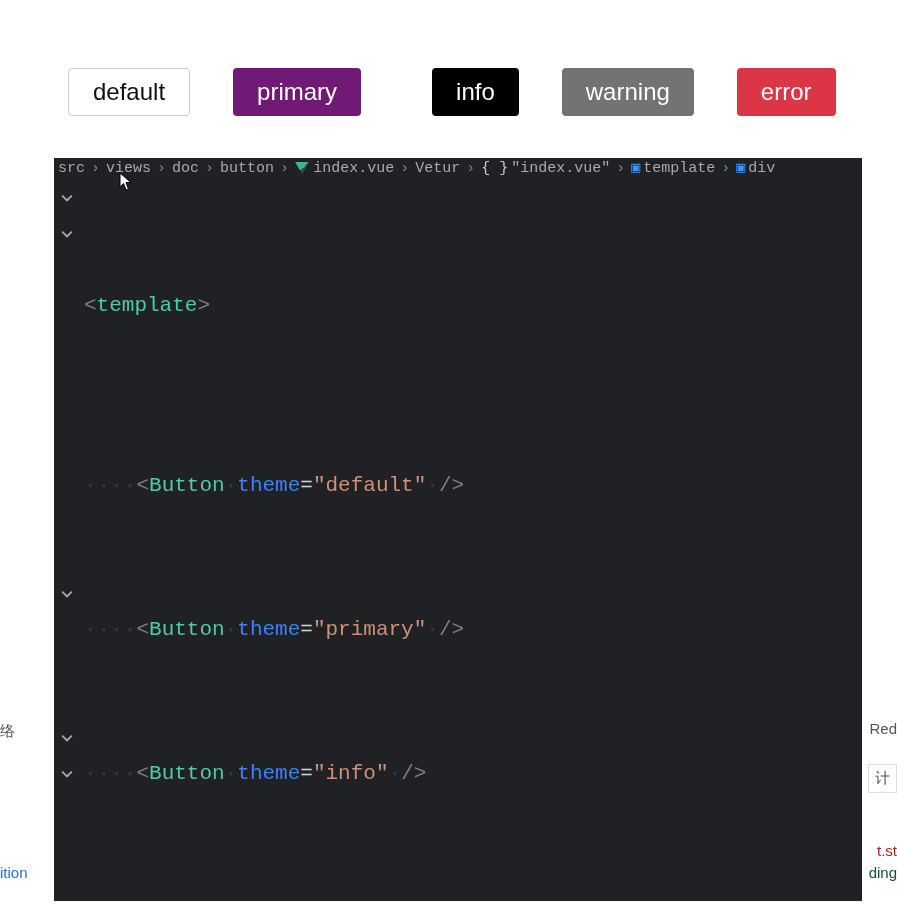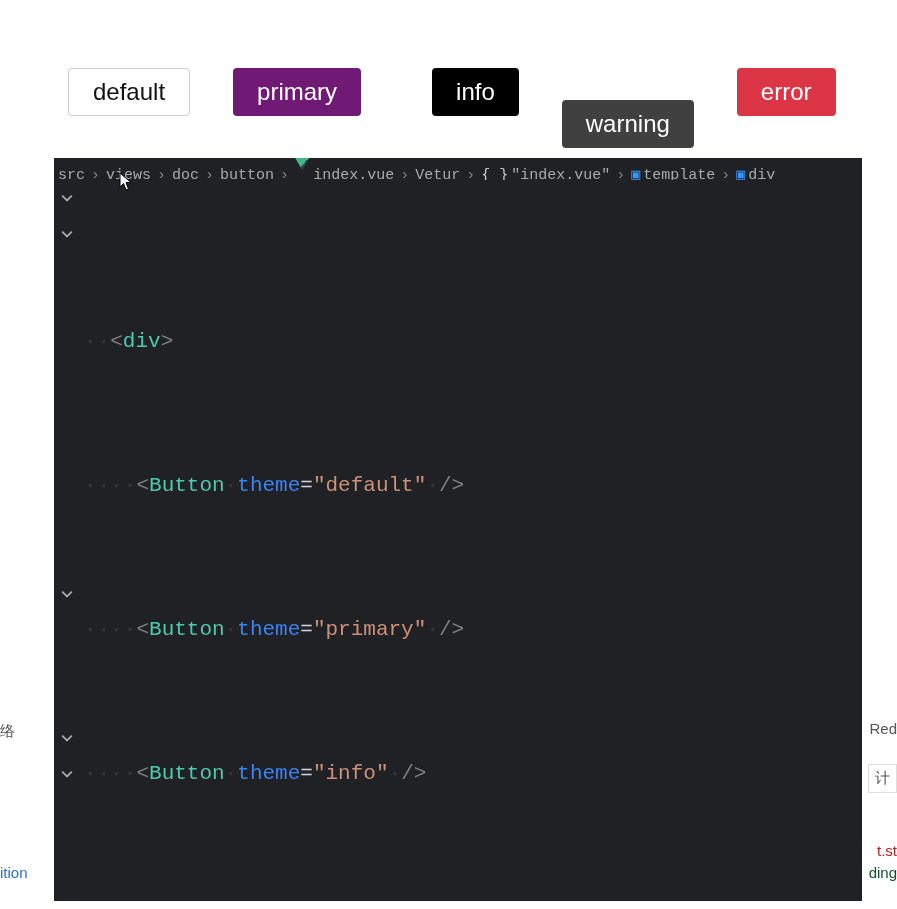--- a/index.html
+++ b/index.html
@@ -26,40 +26,41 @@
     display: inline-flex;
     align-items: center;
     justify-content: center;
     cursor: pointer;
     user-select: none;
   }
   .btn-default { background:#fff; border:1px solid #ccc; color:#111; }
   .btn-primary { background:#701a75; color:#fff; }
   .btn-info    { background:#000000; color:#fff;margin-left:28px; }
   .btn-success { background:#4dbb5a; color:#fff; }
-  .btn-warning { background:#404040; color:#fff;margin-top:32px; }
+  .btn-warning { background:#737373; color:#fff; }
   .btn-error   { background:#dc3545; color:#fff; }
 
   
   .editor {
     position: absolute;
     left: 54px;
     top: 158px;
     width: 808px;
     height: 743px;
     background:#202124;
     font-family: Consolas, "Courier New", monospace;
     font-size: 21px;
     line-height: 36px;
     color:#ccc;
     overflow: hidden;
   }
   .breadcrumbs {
     height: 22px;
     display:flex;
+    align-items:center;
     font-size:15px;
     color:#a9a9a9;
     background:#202124;
     padding-left:4px;
     overflow:hidden;
     white-space:nowrap;
   }
   .breadcrumbs .sep { color:#888; margin:0 6px; }
   .bc-vue-ico {
     width:14px; height:14px;
@@ -212,22 +213,22 @@
       </div>
     <div class="fold">
         <svg viewBox="0 0 10 10">
           <path d="M1 3 L5 7 L9 3" fill="none" stroke="#aaa" stroke-width="1.5"></path>
         </svg>
       </div>
   </div>
 
   <div class="code">
 
-
-    <div class="code-line"><span class="dot">·</span><span class="indent-guide"></span><span class="dot">·</span><span class="c-punc">&lt;</span><span class="c-tag">div</span><span class="c-punc">&gt;</span></div>
+    <div class="code-line"><span class="c-punc">&lt;</span><span class="c-tag">template</span><span class="c-punc">&gt;</span></div>
+
 
     <div class="code-line"><span class="dot">·</span><span class="indent-guide"></span><span class="dot">·</span><span class="dot">·</span><span class="indent-guide ig-active"></span><span class="dot">·</span><span class="c-punc">&lt;</span><span class="c-tag">Button</span><span class="dot">·</span><span class="c-attr">theme</span><span class="c-eq">=</span><span class="c-str">"default"</span><span class="dot">·</span><span class="c-punc">/</span><span class="c-punc">&gt;</span></div>
 
     <div class="code-line"><span class="dot">·</span><span class="indent-guide"></span><span class="dot">·</span><span class="dot">·</span><span class="indent-guide ig-active"></span><span class="dot">·</span><span class="c-punc">&lt;</span><span class="c-tag">Button</span><span class="dot">·</span><span class="c-attr">theme</span><span class="c-eq">=</span><span class="c-str">"primary"</span><span class="dot">·</span><span class="c-punc">/</span><span class="c-punc">&gt;</span></div>
 
     <div class="code-line"><span class="dot">·</span><span class="indent-guide"></span><span class="dot">·</span><span class="dot">·</span><span class="indent-guide ig-active"></span><span class="dot">·</span><span class="c-punc">&lt;</span><span class="c-tag">Button</span><span class="dot">·</span><span class="c-attr">theme</span><span class="c-eq">=</span><span class="c-str">"info"</span><span class="dot">·</span><span class="c-punc">/</span><span class="c-punc">&gt;</span></div>
 
     
 
     

